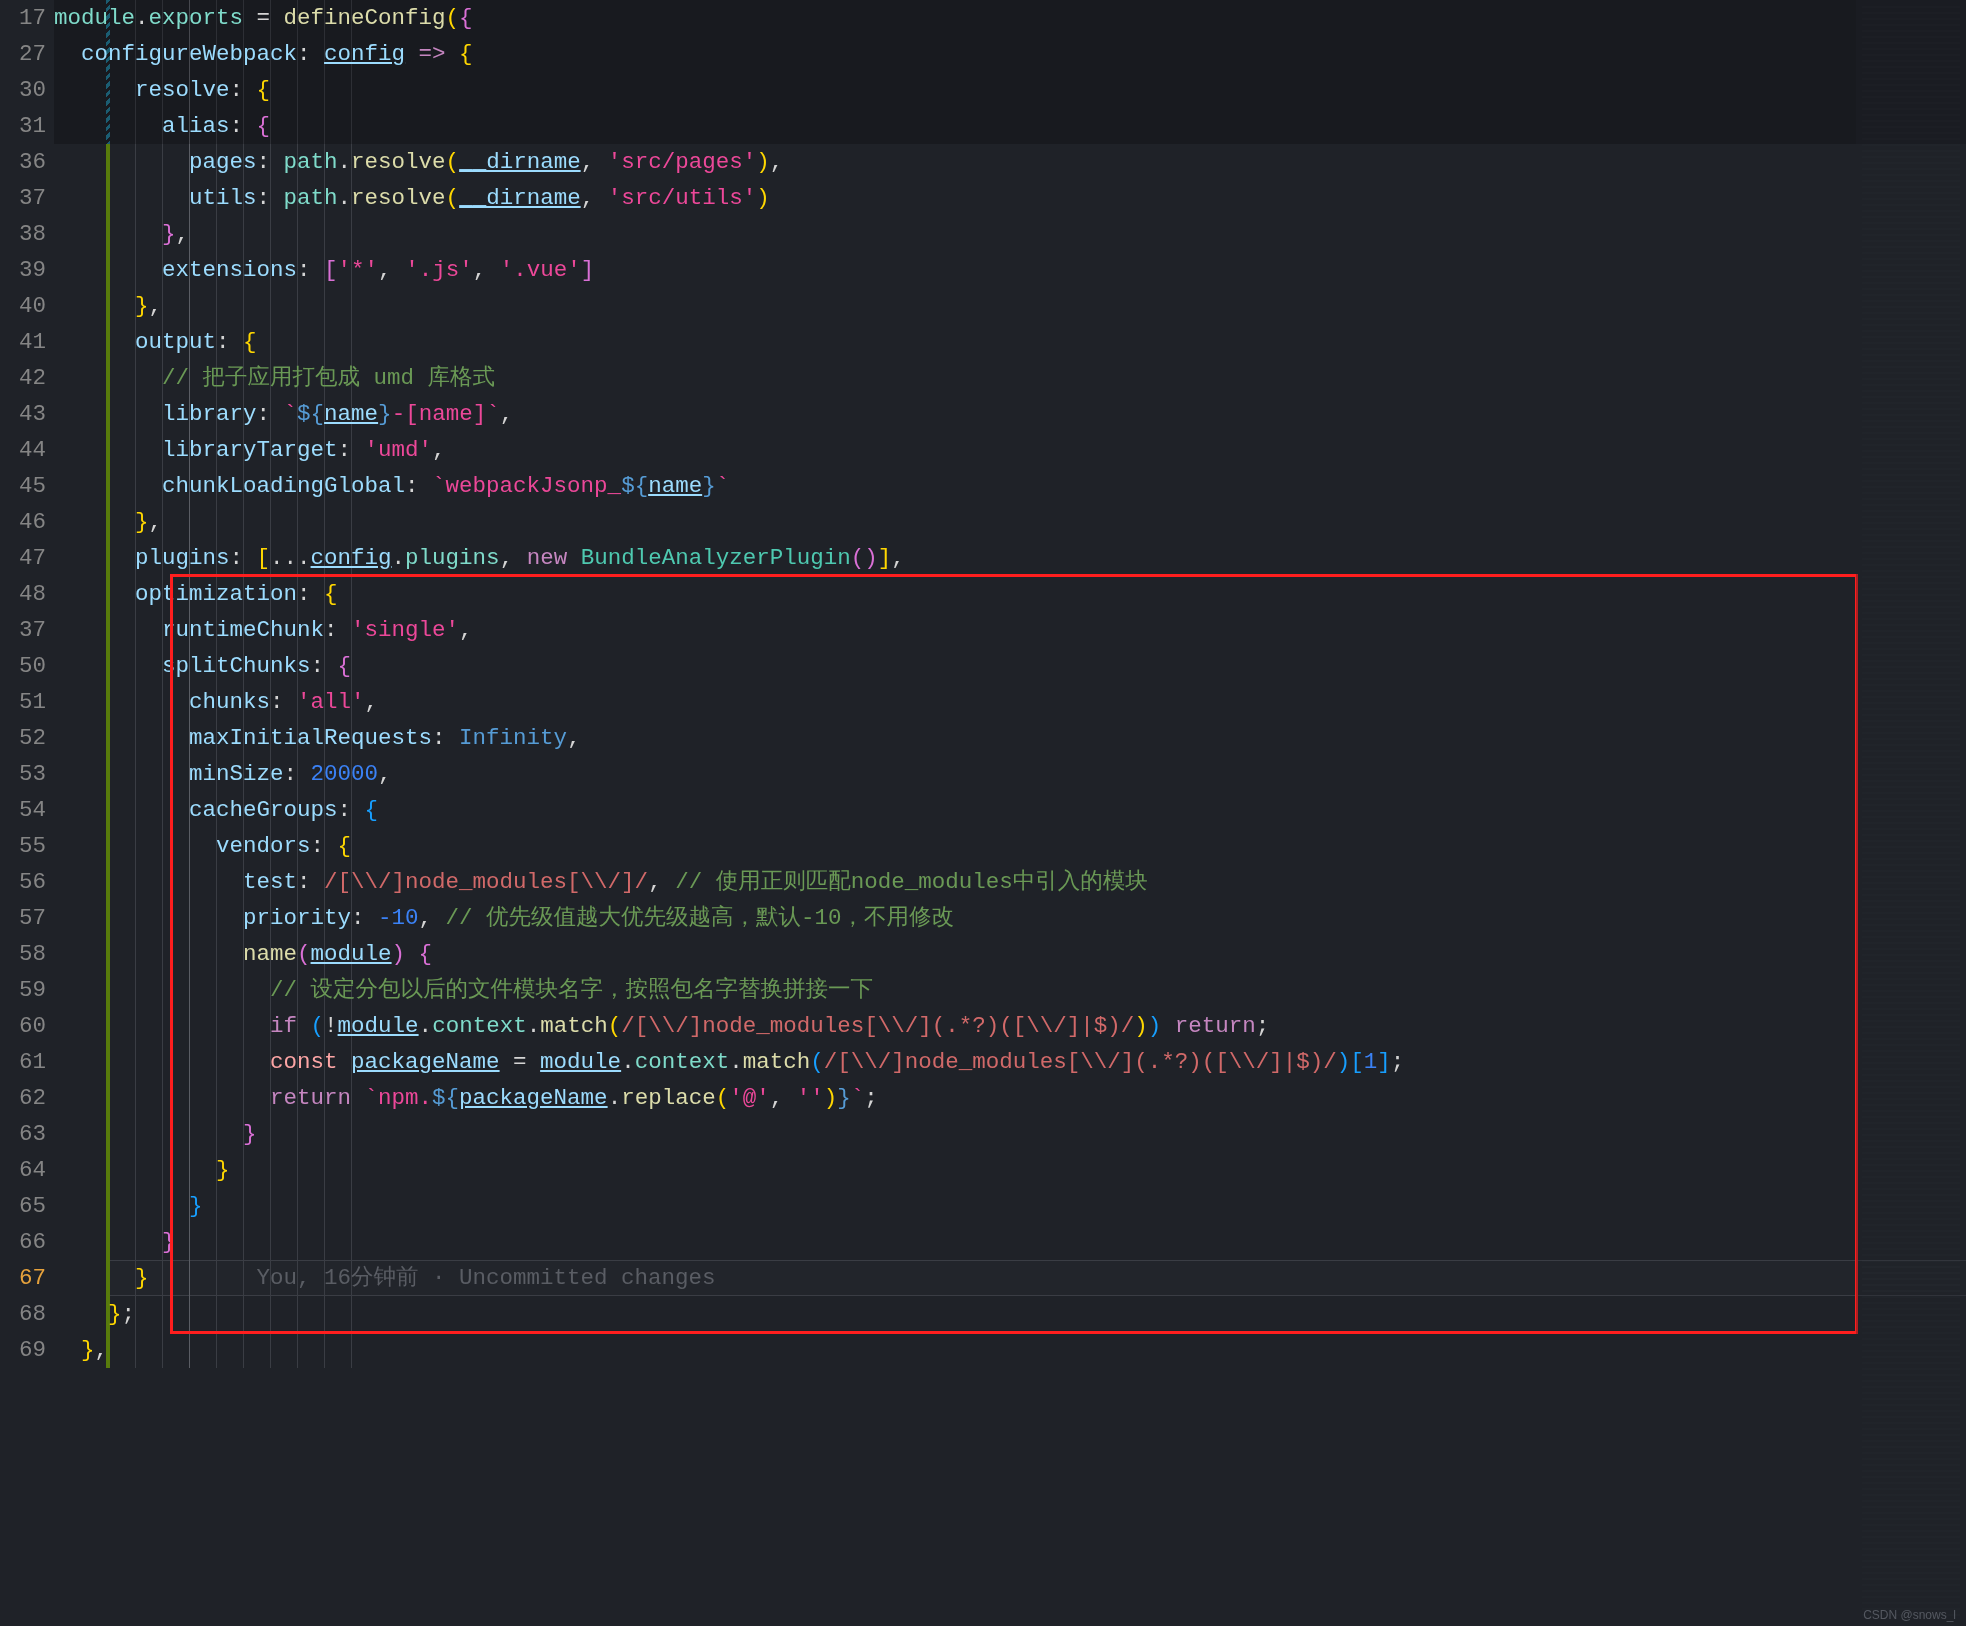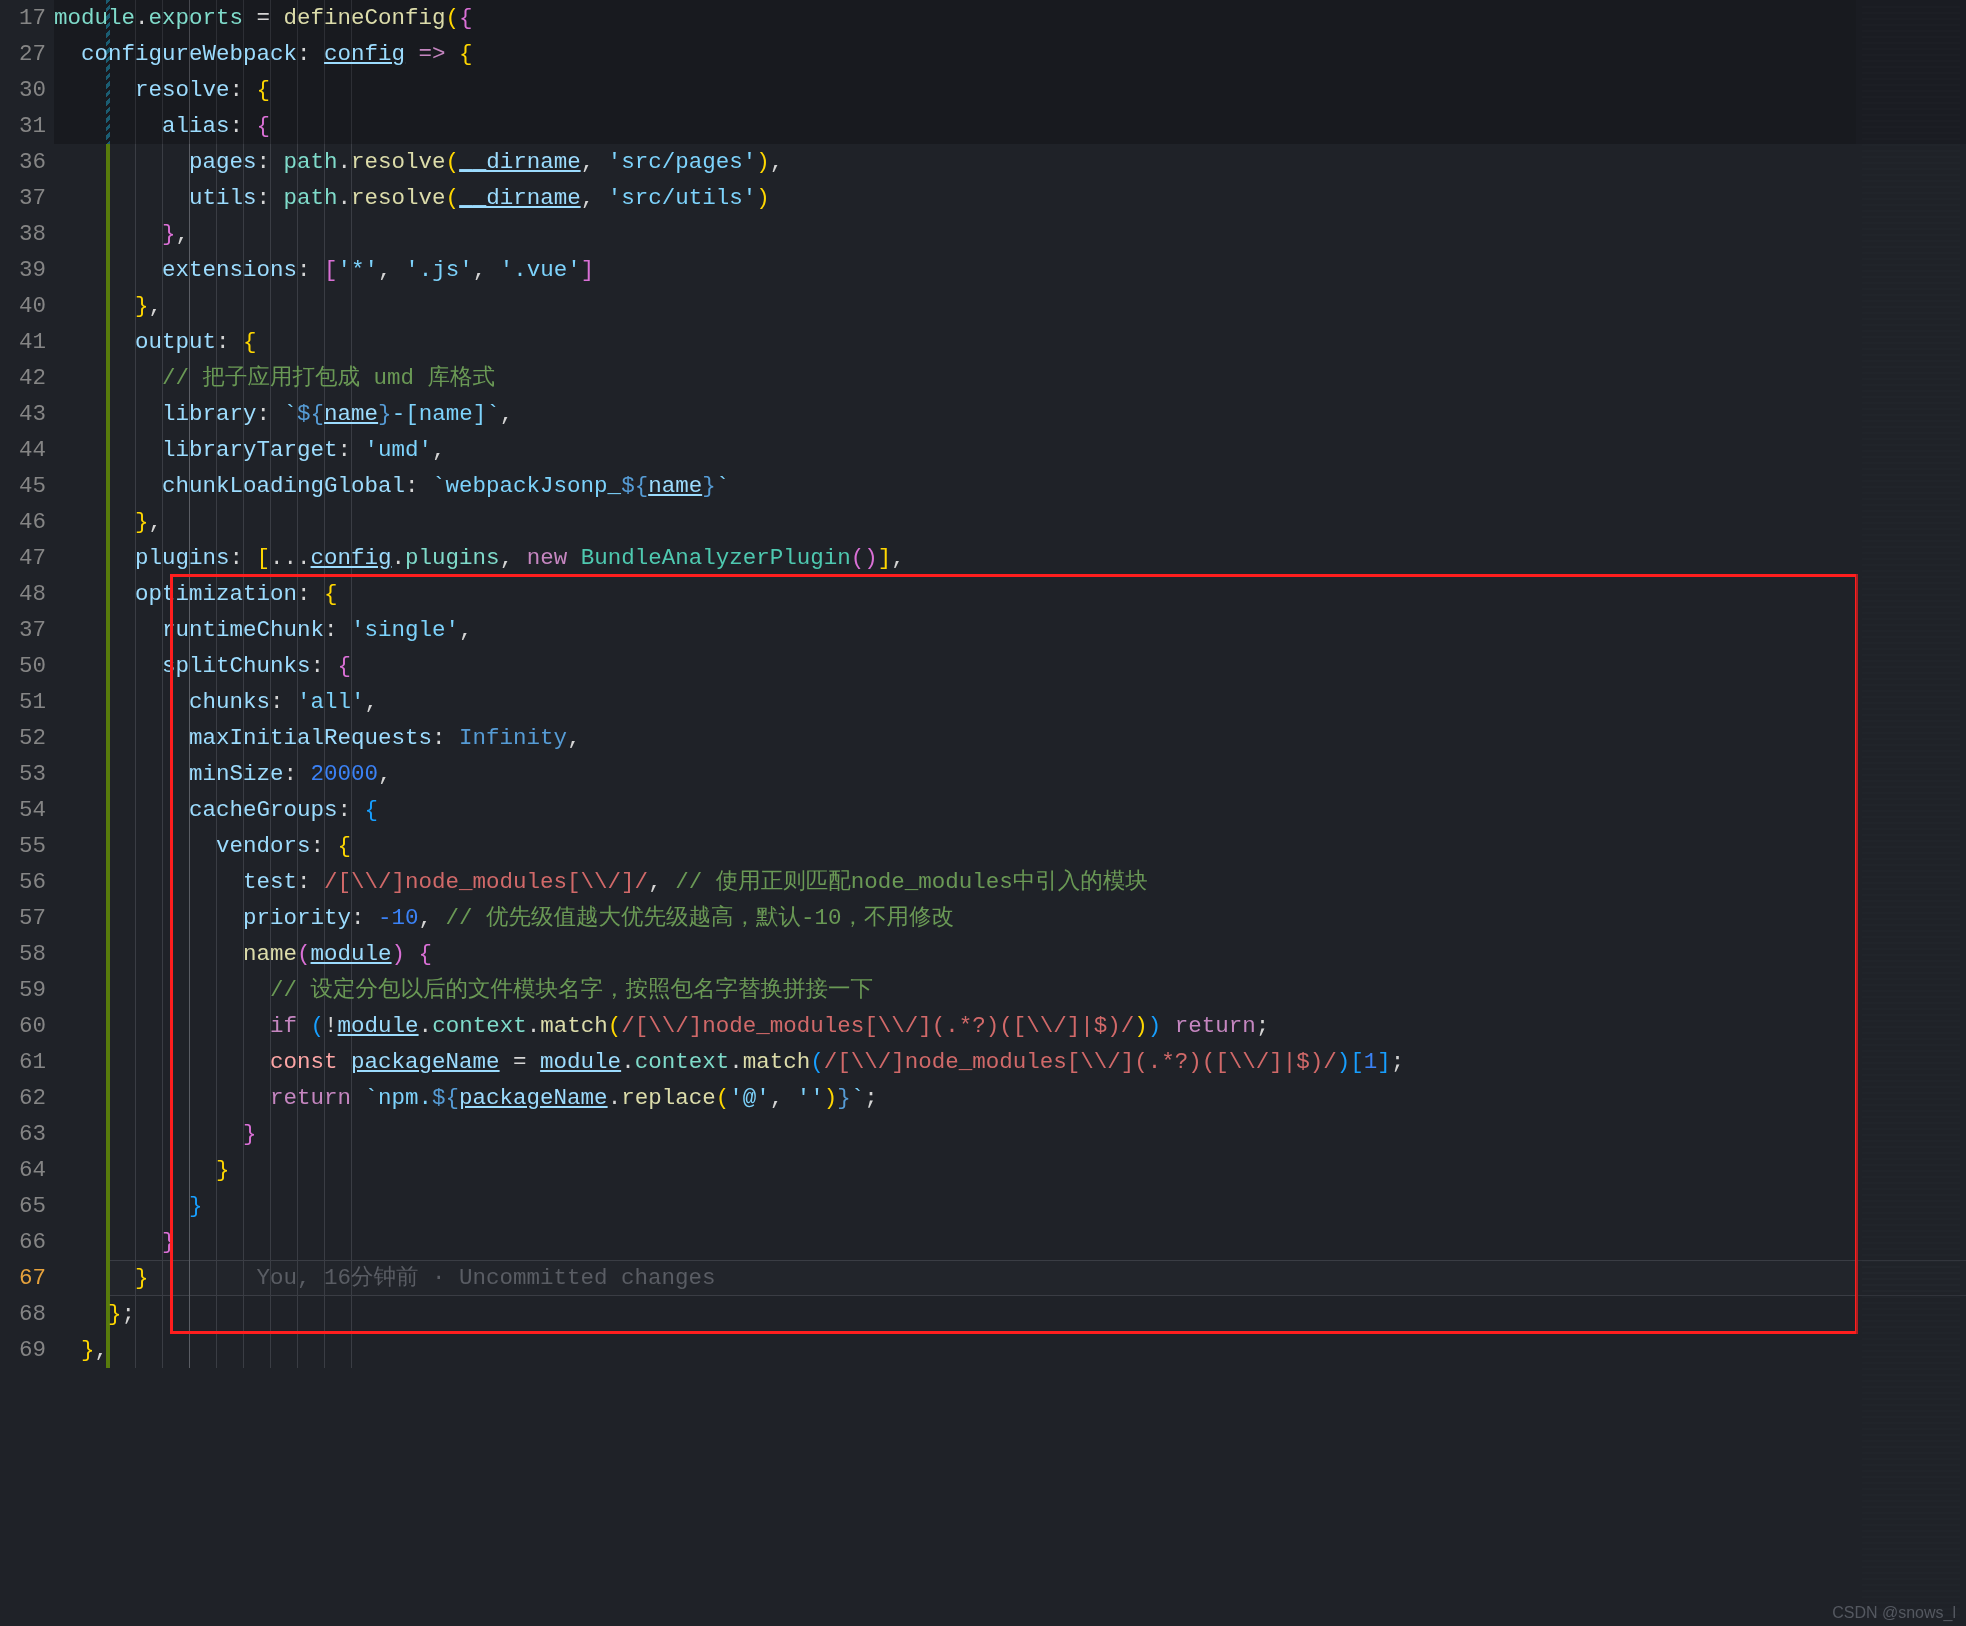--- a/index.html
+++ b/index.html
@@ -48,21 +48,21 @@
   .c-func  { color: #dcdcaa; }      
   .c-kw    { color: #c586c0; }      
   .c-return{ color: #c586c0; }
   .c-const { color: #fca5a5; }
   .c-param { color: #9cdcfe; text-decoration: underline; }
   .c-brace { color: #ffd700; }
   .c-brace2{ color: #da70d6; }
   .c-brace3{ color: #179fff; }
   .c-punct { color: #d4d4d4; }
   .c-op    { color: #d4d4d4; }
-  .c-str   { color: #7dd3fc; }
+  .c-str   { color: #ec4899; }
   .c-num   { color: #3b82f6; }
   .c-bool  { color: #569cd6; }
   .c-class { color: #4ec9b0; }
   .c-cmt   { color: #6a9955; }
   .c-regex { color: #d16969; }
   .c-tmpl  { color: #569cd6; }
   .c-prop2 { color: #9cdcfe; } 
 
   
   .sticky-shade {
@@ -123,21 +123,21 @@
     background: #587c0c;
     z-index: 2;
   }
   .codelayer { position: relative; z-index: 4; }
 
   .blame { color: #5a5d64; }
 
   .watermark {
     position: absolute;
     bottom: 4px; right: 10px;
-    font-size: 16px;
+    font-size: 12px;
     color: #6b6f78;
     font-family: Arial, sans-serif;
     opacity: 0.7;
     z-index: 10;
   }
 
   .minimap {
     position: absolute;
     top: 0; right: 0;
     width: 110px;

